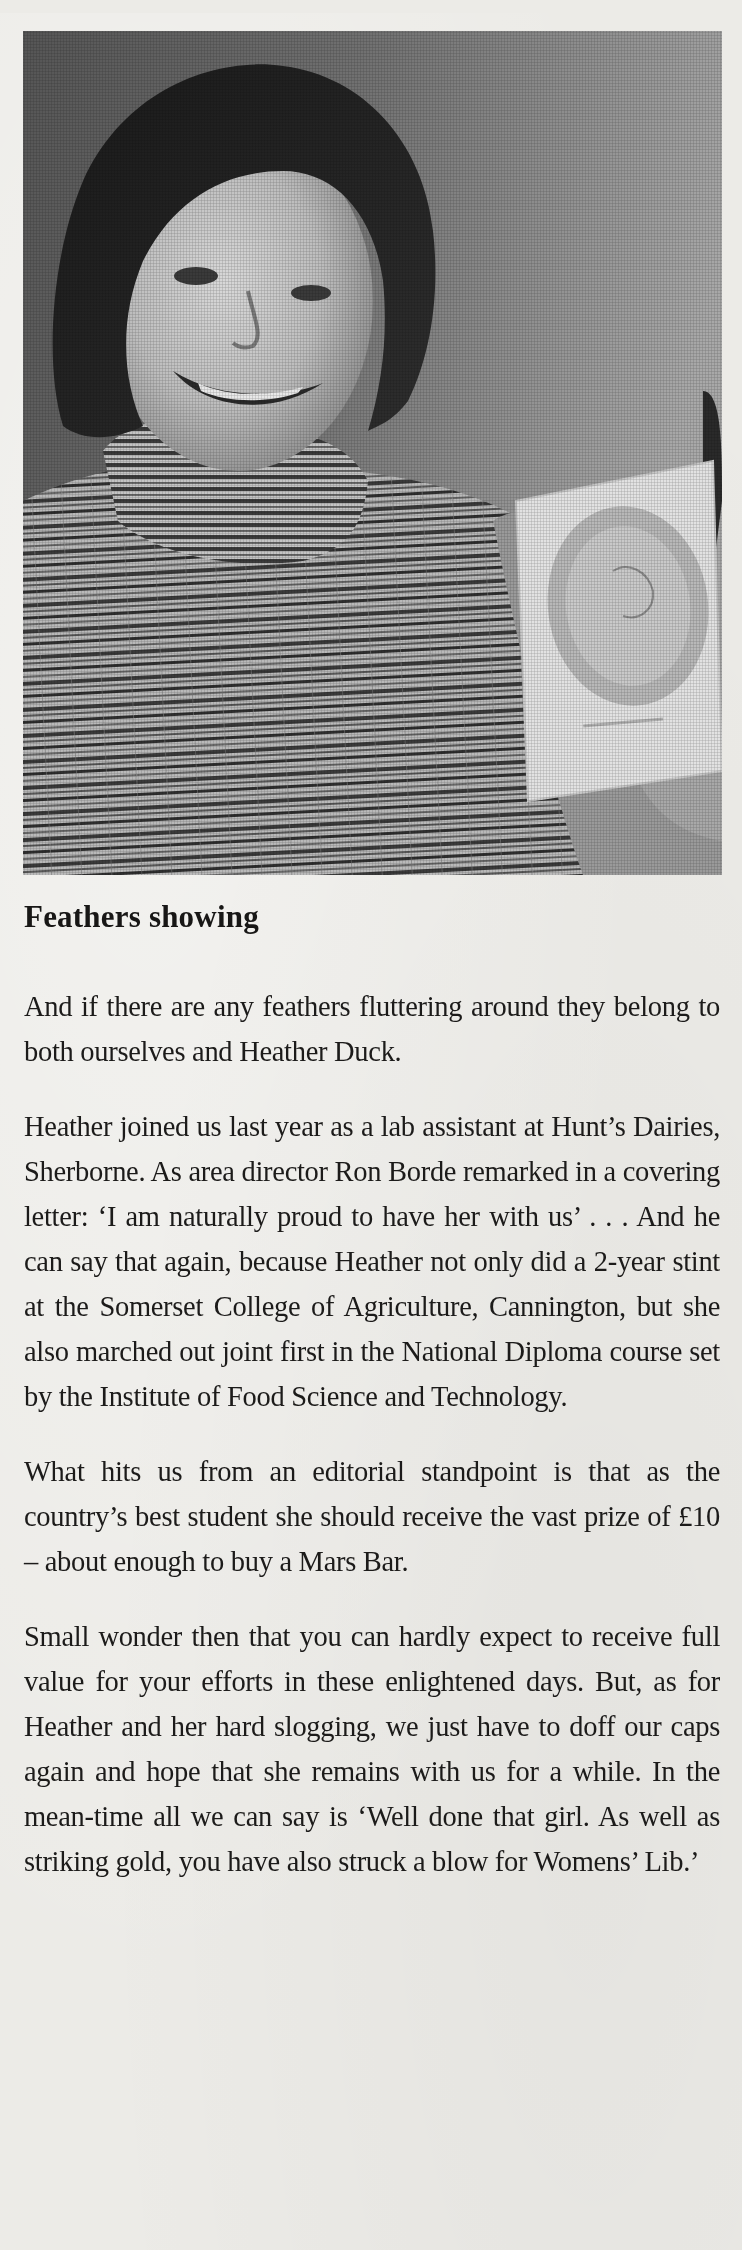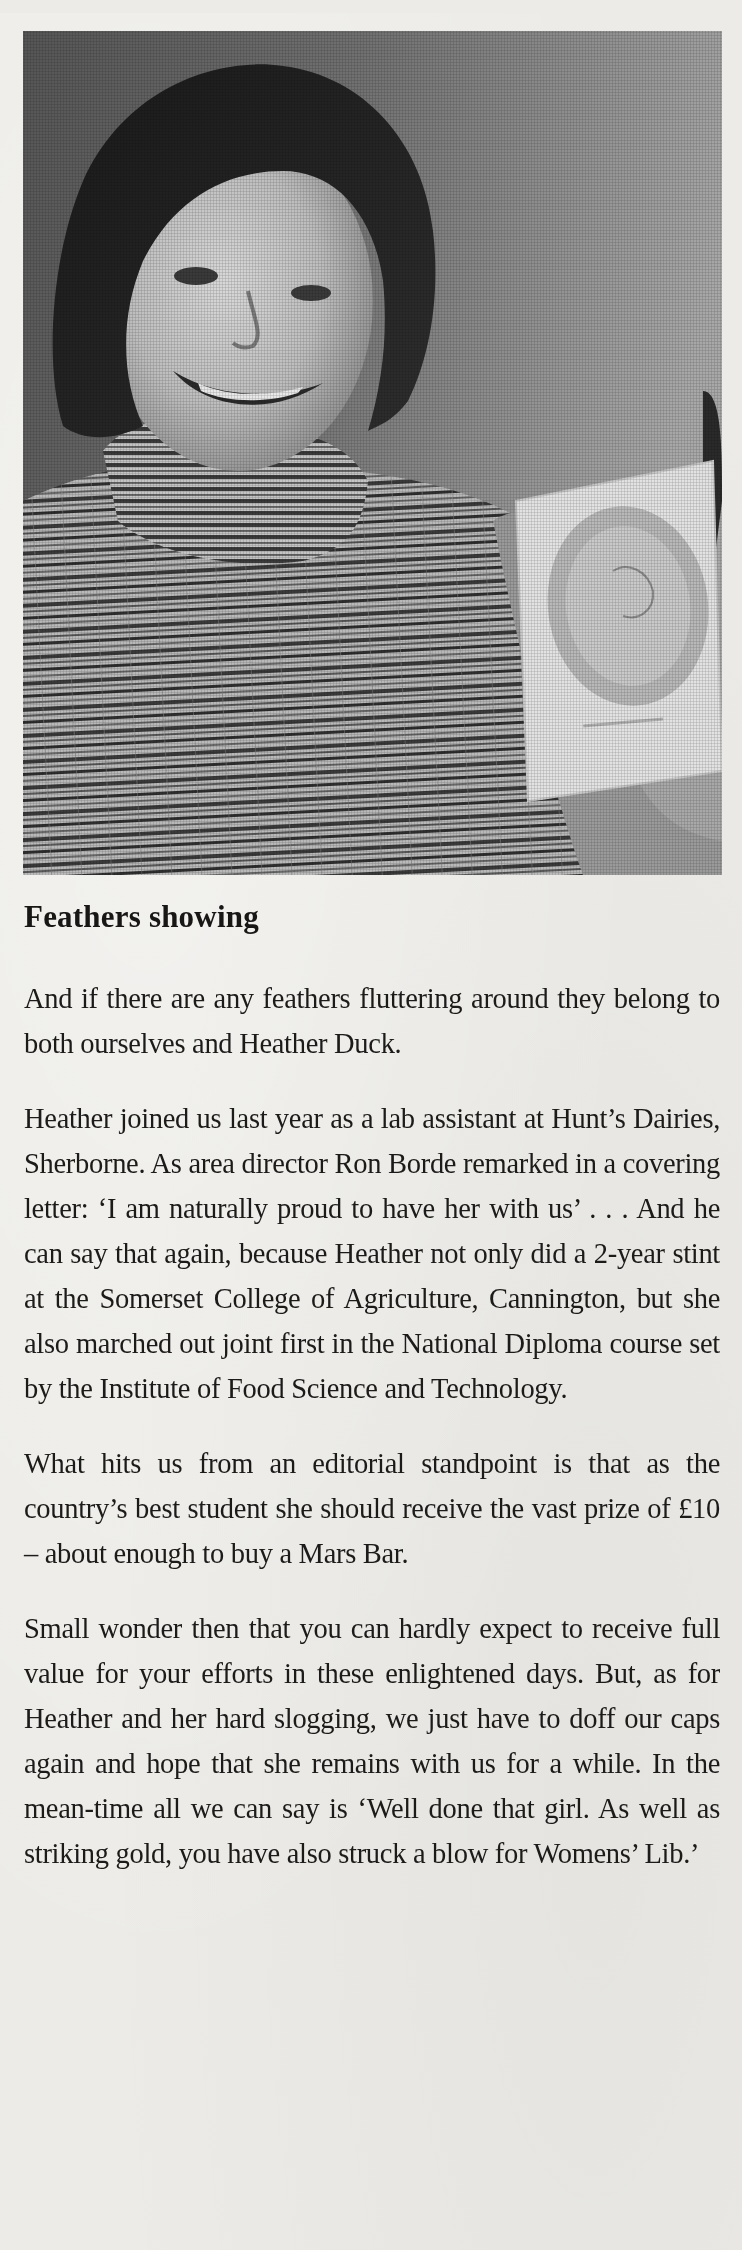--- a/index.html
+++ b/index.html
@@ -57,21 +57,21 @@
       letter-spacing: 0.2px;
       color: #181716;
     }
     .article-body {
       position: absolute;
       left: 24px;
       top: 963px;
       width: 696px;
     }
     .article-body p {
-      margin: 0 0 30px 0;
+      margin: 8px 0 30px 0;
       font-size: 28.5px;
       line-height: 45px;
       text-align: justify;
       text-align-last: left;
       letter-spacing: -0.3px;
       word-spacing: 0px;
       color: #1c1b1a;
       font-family: Liberation Serif, serif;
     }
   </style>

